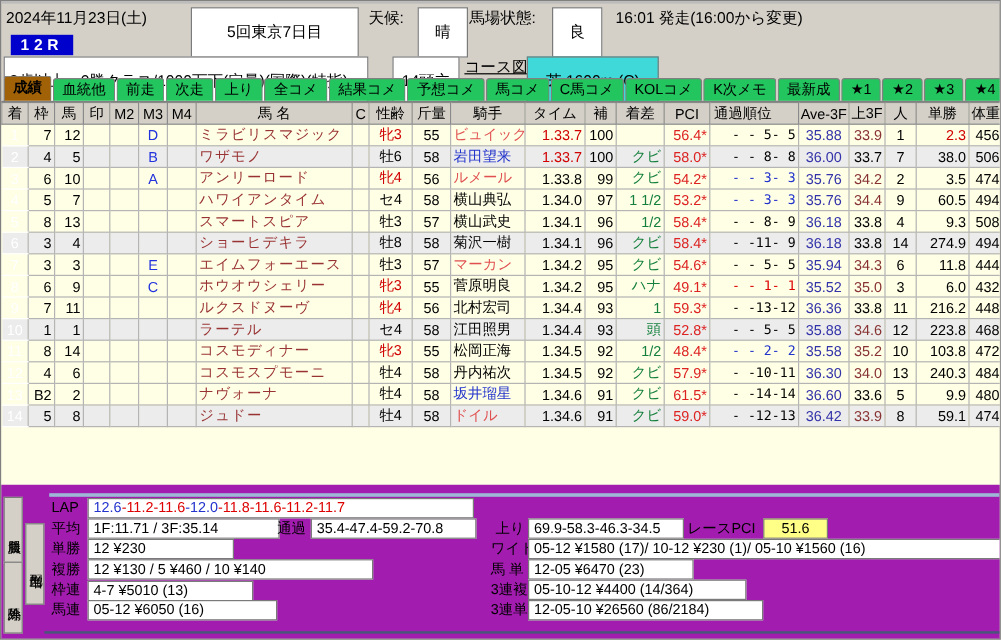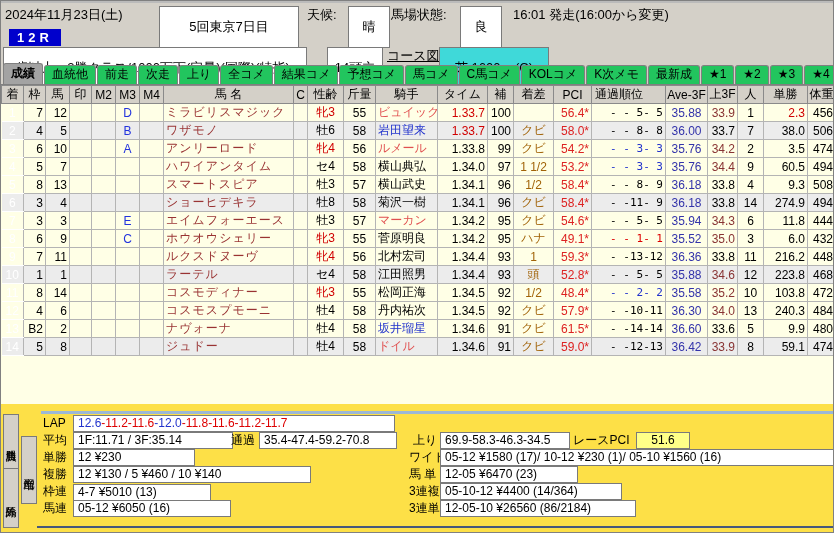--- a/index.html
+++ b/index.html
@@ -15,54 +15,54 @@
   .race-no{position:absolute;left:8px;top:26px;background:#0000CC;color:#fff;
     font-weight:bold;padding:1px 8px;letter-spacing:4px;font-size:13px;}
   .course-box{background:#3FD9D9;border:1px solid #7a7a7a;}
   .link{text-decoration:underline;cursor:pointer;}
   
   .tabs{position:absolute;left:0;top:64px;width:834px;height:20px;display:flex;
     align-items:flex-end;border-bottom:1px solid #808080;padding-left:2px;box-sizing:border-box;}
   .tab{background:#22c55e;border:1px solid #808080;border-bottom:none;
     border-radius:3px 3px 0 0;padding:1px 7px 2px 7px;margin-right:1px;font-size:12px;
     white-space:nowrap;height:15px;line-height:15px;}
-  .tab.active{background:#a3a3a3;height:17px;line-height:17px;font-weight:bold;}
+  .tab.active{background:#a16207;height:17px;line-height:17px;font-weight:bold;}
   
   .table-area{position:absolute;left:0;top:84px;width:834px;height:319px;background:#FFFFE6;}
   table{border-collapse:collapse;table-layout:fixed;width:834px;}
   th{background:#D4D0C8;border:1px solid #8a8a8a;font-weight:normal;height:15px;
     padding:0;font-size:12px;overflow:hidden;white-space:pre;}
   td{border-right:1px solid #b4b4b4;border-bottom:1px solid #b4b4b4;height:16px;
     padding:0 2px;font-size:12px;overflow:hidden;white-space:pre;}
   tr.band td{background:#ECECEC;}
   tr.norm td{background:#FFFFE6;}
   td.pos{color:#fff;text-align:center;padding:0;border-bottom:1px solid #fff;}
   td.pos-cyan{background:#00BBBB;}
   td.pos-blue{background:#2222CC;}
   .num{text-align:right;}
   .ctr{text-align:center;}
   .m3{color:#2233DD;text-align:center;}
   .hname{color:#993333;letter-spacing:1px;}
   .red{color:#D00000;}
   .jk-red{color:#E05050;}
   .jk-blue{color:#2233CC;}
-  .margin{color:#a16207;text-align:center;}
+  .margin{color:#15803d;}
   .pci{color:#DD2222;text-align:right;}
   .pass{font-family:"DejaVu Sans Mono",monospace;font-size:11px;text-align:right;}
   .pass-blue{color:#2233CC;}
   .pass-red{color:#DD0000;}
   .ave{color:#3333AA;text-align:center;}
   .l3{color:#883333;}
   .l3hl{color:#000;}
   td.bg-magenta{background:#FF80FF;}
   td.bg-yellow{background:#FFFF00;}
   td.bg-cyan{background:#00FFFF;}
   td.bg-green{background:#00DD44;}
   
-  .bottom{position:absolute;left:0;top:403px;width:834px;height:130px;background:#fde047;}
+  .bottom{position:absolute;left:0;top:403px;width:834px;height:130px;background:#a21caf;}
   .blueline{position:absolute;left:40px;top:7px;width:792px;height:3px;background:#9CB8D6;}
   .bottomline{position:absolute;left:36px;top:122px;width:796px;height:2px;background:#46587A;}
   .flabel{position:absolute;height:15px;line-height:15px;white-space:pre;}
   .fbox{position:absolute;height:15px;line-height:15px;background:#fff;
     border:1px solid #7a7a7a;padding:0 4px;white-space:pre;overflow:hidden;box-sizing:content-box;}
   .fbox.yellow{background:#FFFF88;text-align:center;}
   .lap-blue{color:#2233CC;}
   .lap-red{color:#DD0000;}
   .vbtn{position:absolute;width:14px;background:#D4D0C8;border:1px solid #7a7a7a;
     writing-mode:vertical-rl;text-orientation:upright;text-align:center;font-size:11px;

